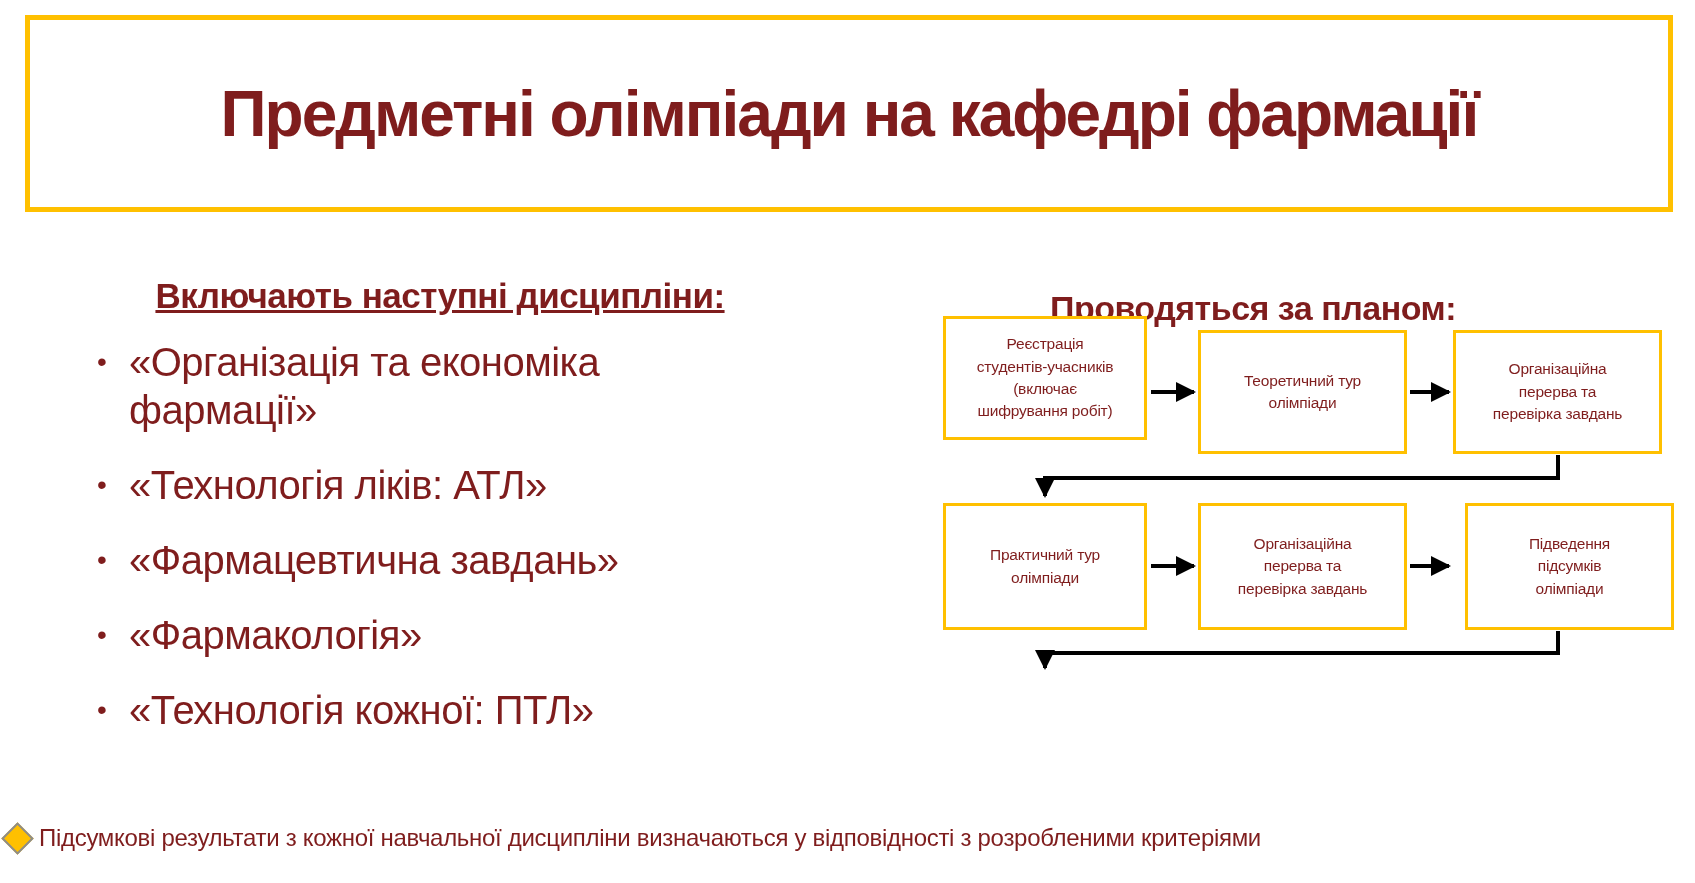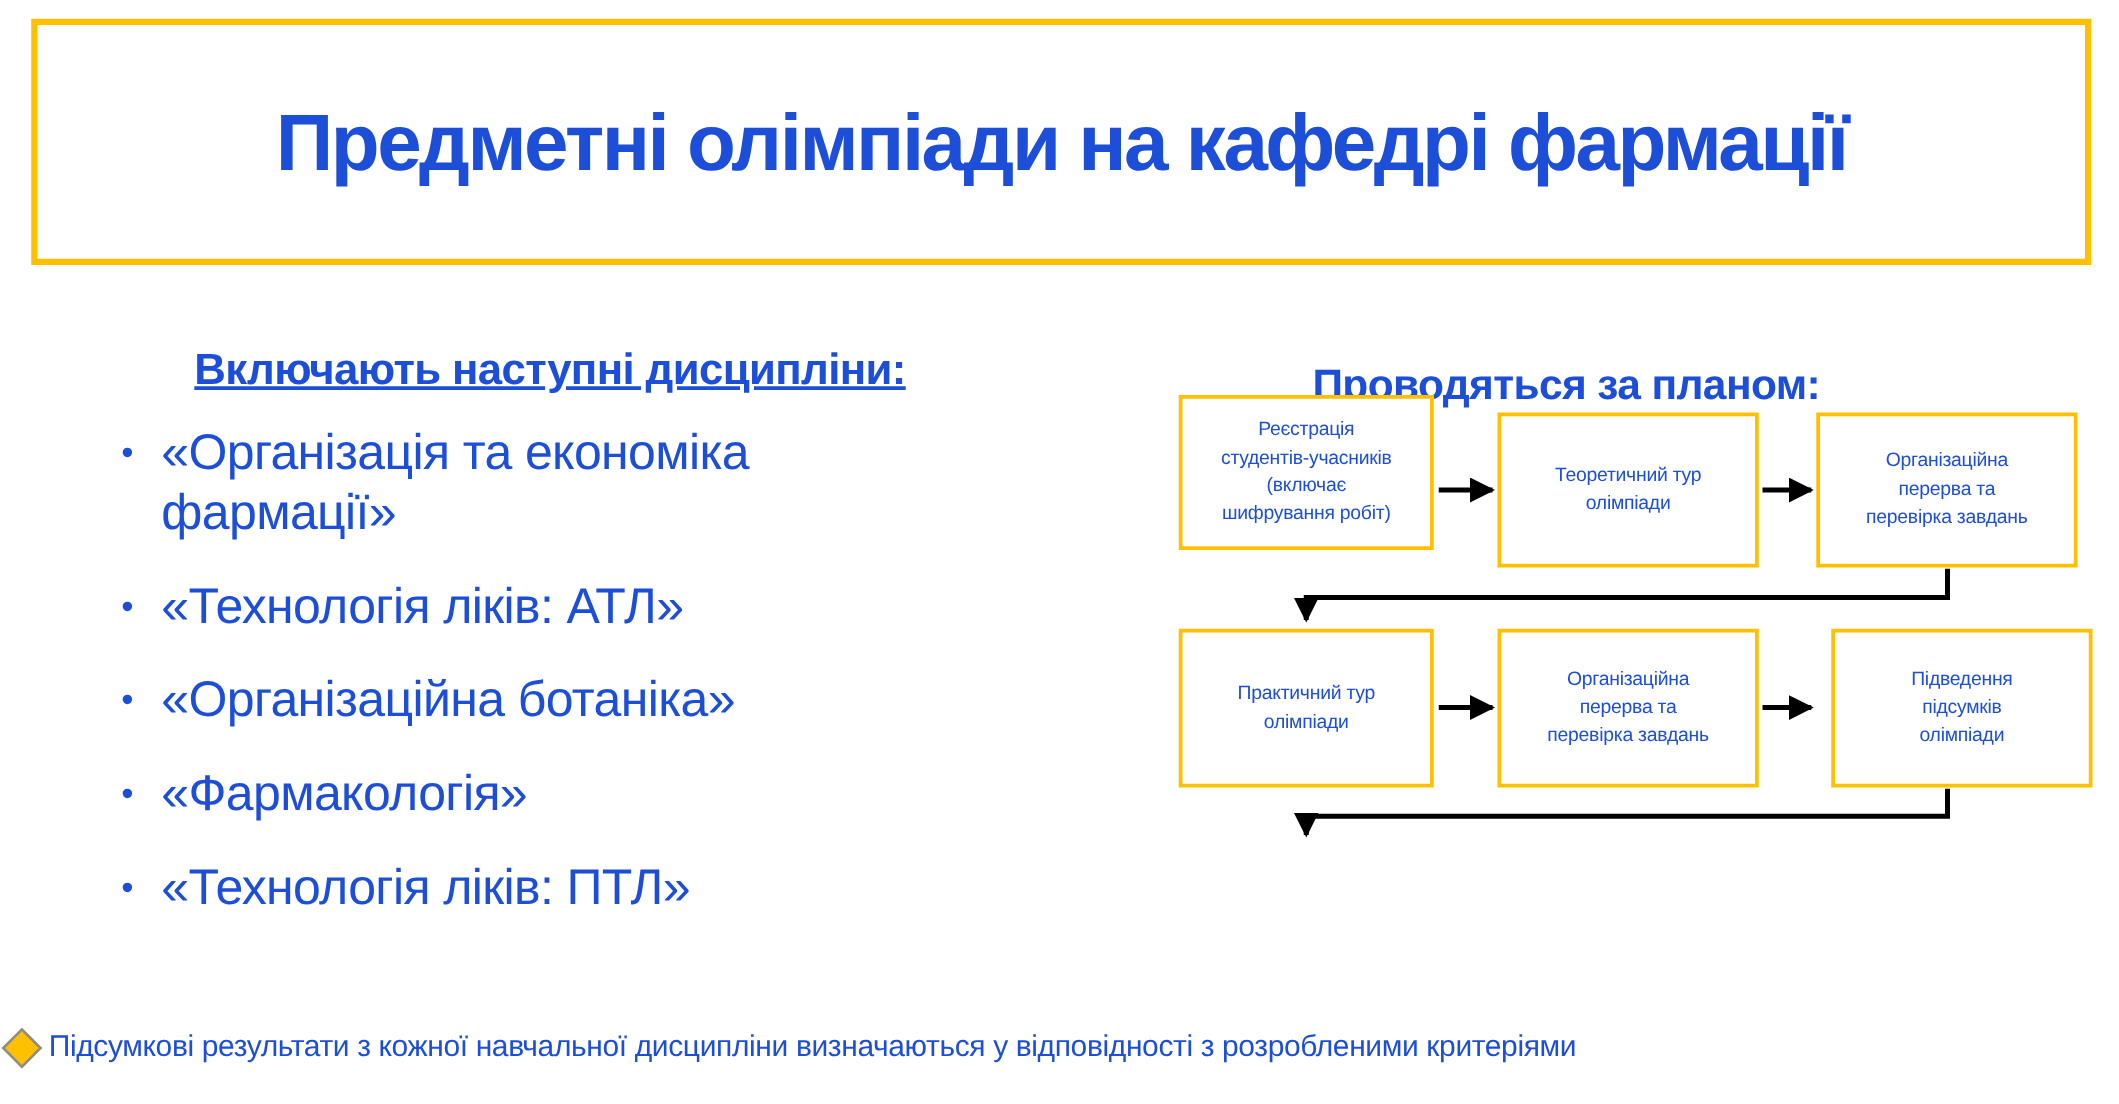--- a/index.html
+++ b/index.html
@@ -1,18 +1,18 @@
 <!DOCTYPE html>
 <html><head>
 <meta charset="utf-8">
 <style>
   html, body { margin:0; padding:0; background:#ffffff; }
   .slide {
     position:relative; width:1695px; height:883px; background:#ffffff;
-    font-family:"Liberation Sans", sans-serif; color:#1d4ed8; overflow:hidden;
+    font-family:"Liberation Sans", sans-serif; color:#7f1d1d; overflow:hidden;
   }
 
   
   .title-box {
     position:absolute; left:25px; top:15px; width:1648px; height:197px;
     border:5px solid #FFC000; box-sizing:border-box;
     display:flex; align-items:center; justify-content:center; background:#fff;
   }
   .title-text { font-size:64px; font-weight:bold; letter-spacing:-2px; white-space:nowrap; }
 
@@ -66,29 +66,29 @@
       <div class="bullet-item">
         <span class="bullet-glyph">•</span>
         <span class="bullet-text">«Організація та економіка фармації»</span>
       </div>
       <div class="bullet-item">
         <span class="bullet-glyph">•</span>
         <span class="bullet-text">«Технологія ліків: АТЛ»</span>
       </div>
       <div class="bullet-item">
         <span class="bullet-glyph">•</span>
-        <span class="bullet-text">«Організаційна ботаніка»</span>
+        <span class="bullet-text">«Фармацевтична завдань»</span>
       </div>
       <div class="bullet-item">
         <span class="bullet-glyph">•</span>
         <span class="bullet-text">«Фармакологія»</span>
       </div>
       <div class="bullet-item">
         <span class="bullet-glyph">•</span>
-        <span class="bullet-text">«Технологія ліків: ПТЛ»</span>
+        <span class="bullet-text">«Технологія кожної: ПТЛ»</span>
       </div>
     </div>
   </div>
 
   <div class="right-heading">Проводяться за планом:</div>
 
   <div class="fbox b1">
     <span class="fbox-label">Реєстрація
 студентів-учасників
 (включає

